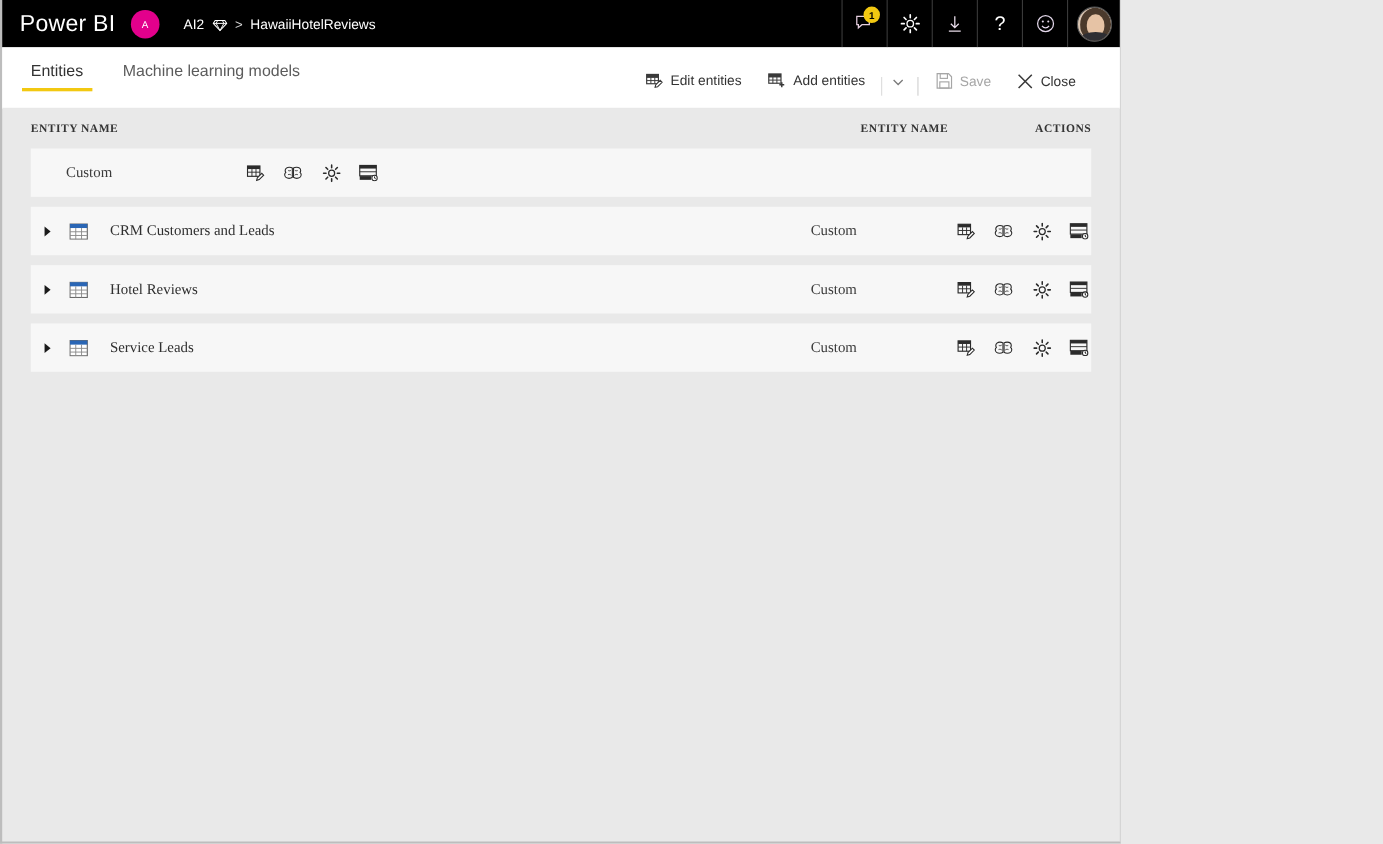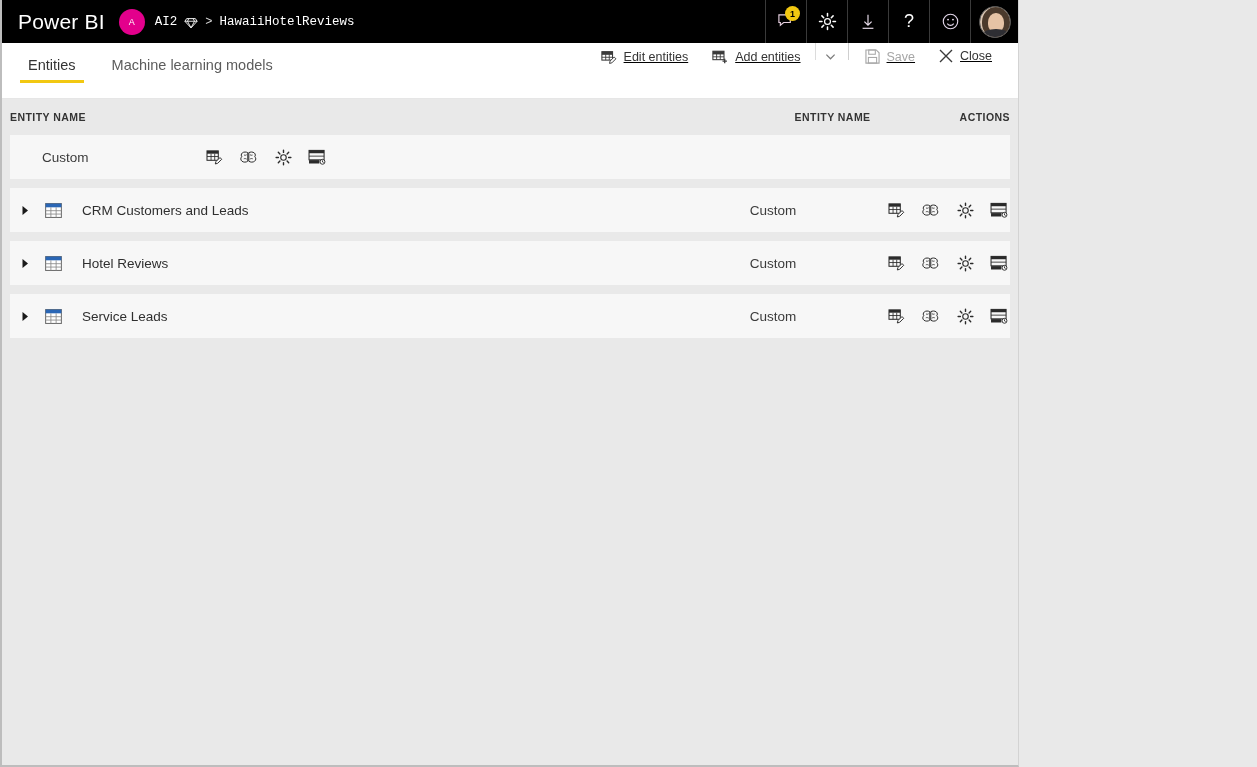--- a/index.html
+++ b/index.html
@@ -40,25 +40,24 @@
     border-radius: 50%;
     background: #e3008c;
     color: #fff;
     font-size: 9px;
     display: flex; align-items: center; justify-content: center;
     flex: 0 0 auto;
   }
   .crumbs {
     display: flex; align-items: center;
     gap: 7px;
-    margin-left: 10px;
+    margin-left: 22px;
     color: #ffffff;
     font-size: 12.5px;
     white-space: nowrap;
-    font-family: Liberation Mono, monospace;
   }
   .crumbs .sep { color: #d8d8d8; font-size: 12px; }
   .diamond-ico {
     display: inline-block;
     width: 14px; height: 14px;
     position: relative; top: 1px;
   }
 
   .topbar-right {
     position: absolute;
@@ -132,26 +131,25 @@
   .tab.active::after {
     content: "";
     position: absolute;
     left: 0; right: 0; bottom: 0;
     height: 3px;
     background: #f2c811;
   }
 
   .cmdbar {
     position: absolute;
-    right: 14px; top: 0;
+    right: 28px; top: 0;
     height: 44px;
     display: flex;
-    align-items: flex-start;
+    align-items: flex-end;
     gap: 0px;
-    text-decoration: underline;
   }
   .cmd {
     display: flex; align-items: center;
     gap: 7px;
     font-size: 12.5px;
     color: #333333;
     padding: 6px 12px;
     white-space: nowrap;
   }
   .cmd.disabled { color: #a6a6a6; }
@@ -162,21 +160,21 @@
     color: #6b6b6b;
   }
   .vline {
     width: 1px; height: 17px;
     background: #cfcfcf;
     margin: 0 4px;
   }
   .vline.thin { background: #dcdcdc; margin: 0 2px; }
 
   
-  .content { padding: 0 8px; }
+  .content { padding: 0 26px; font-family: Liberation Serif, serif; }
   .col-headers {
     display: flex;
     align-items: center;
     height: 36px;
     font-size: 10.5px;
     font-weight: bold;
     letter-spacing: .45px;
     color: #343434;
   }
   .c-name { width: 856px; }

